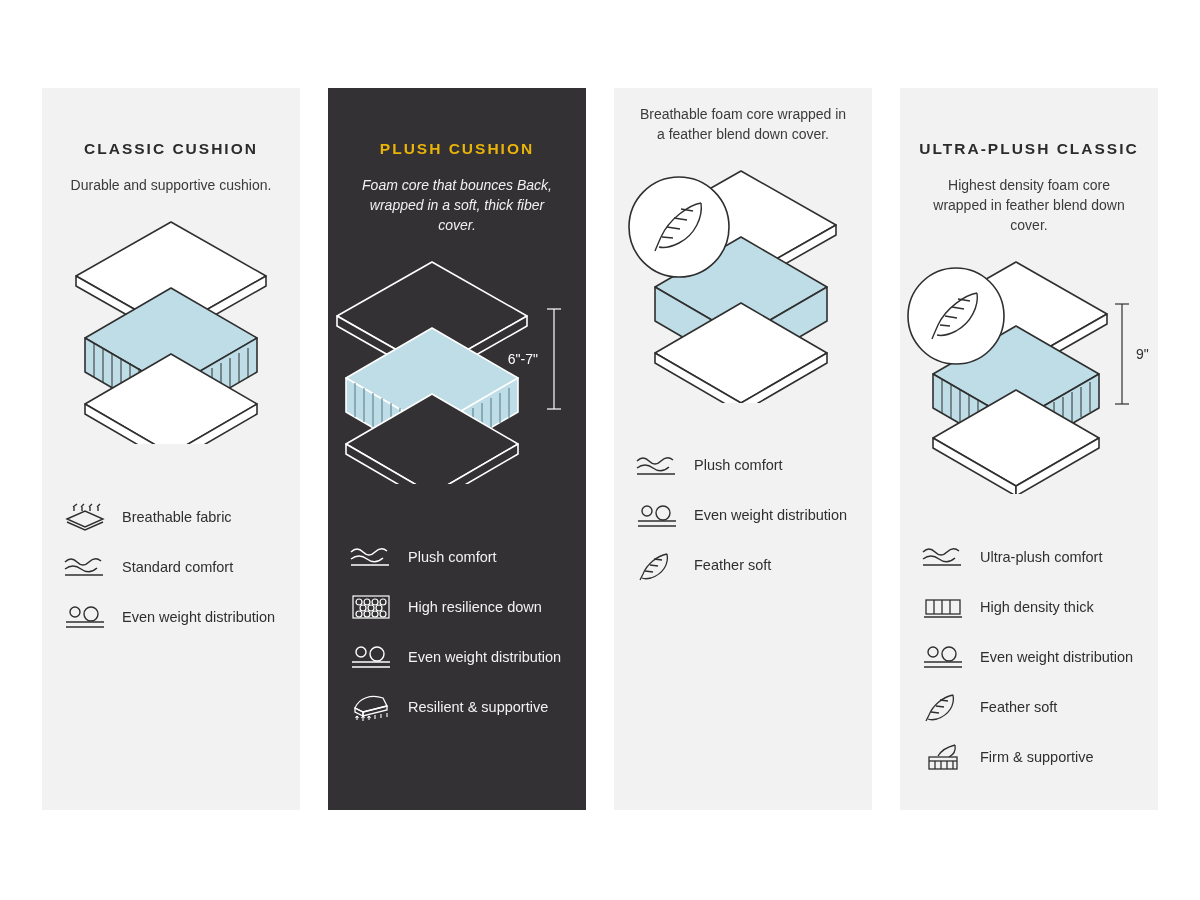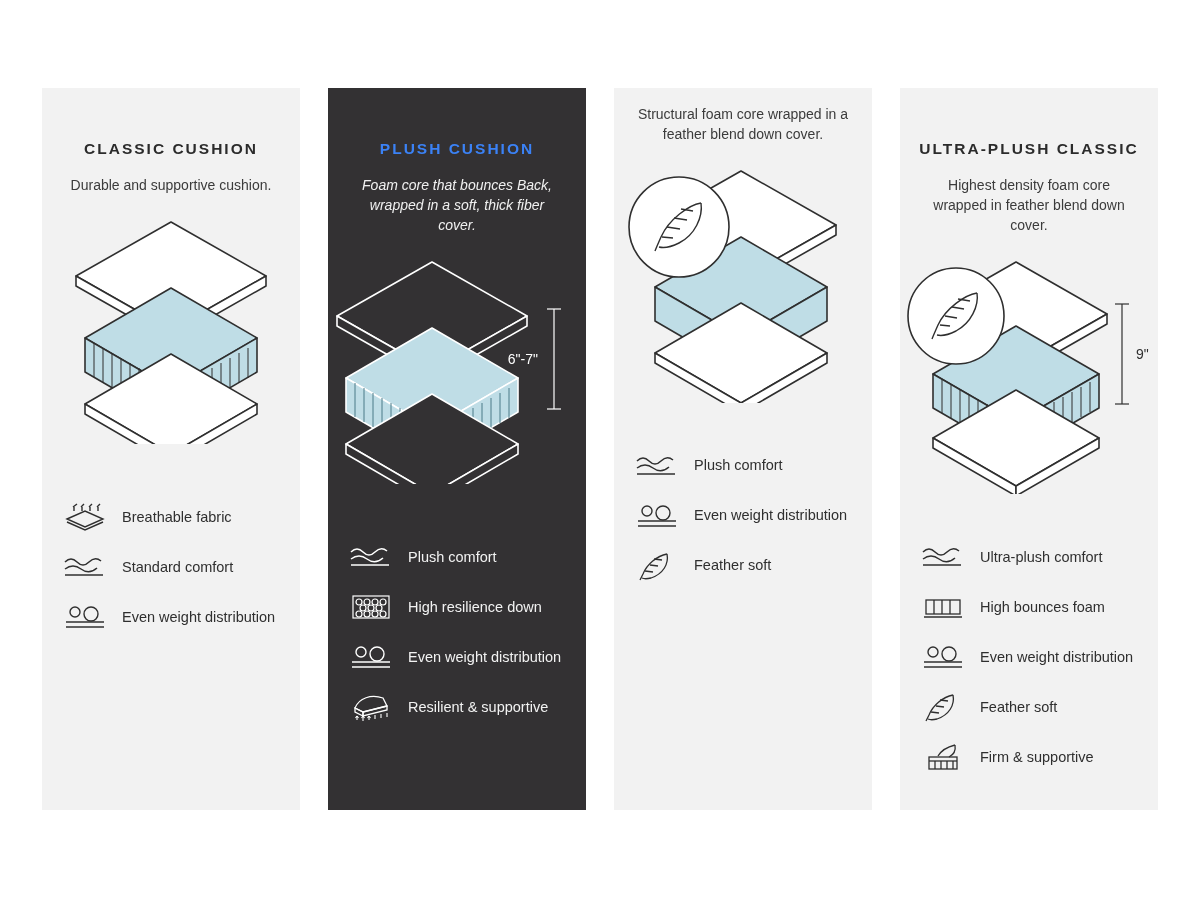--- a/index.html
+++ b/index.html
@@ -30,21 +30,21 @@
   .card.dark { background: #333133; }
   .card-title {
     text-align: center;
     font-size: 15.5px;
     font-weight: bold;
     letter-spacing: 2.0px;
     color: #2b2b2b;
     margin: 50px 18px 0 18px;
     line-height: 1.38;
   }
-  .card.dark .card-title { color: #3b82f6; }
+  .card.dark .card-title { color: #eab308; }
   .card-desc {
     text-align: center;
     font-size: 14px;
     color: #3b3b3b;
     line-height: 1.42;
     margin: 17px 22px 0 22px;
     font-weight: 400;
   }
   .card.dark .card-desc { color: #f0f0f0; font-style: italic; }
 
@@ -263,21 +263,21 @@
               <path d="M8 24 l-1.5 2 M8 24 l1.5 2 M14 24 l-1.5 2 M14 24 l1.5 2 M20 24 l-1.5 2 M20 24 l1.5 2"></path>
             </g>
           </svg>
         </span>
         <span class="f-label">Resilient &amp; supportive</span>
       </div>
     </div>
   </div>
 
   <div class="card">
-    <div class="card-desc">Structural foam core wrapped in a feather blend down cover.</div>
+    <div class="card-desc">Breathable foam core wrapped in a feather blend down cover.</div>
 
     <div class="illus">
       <svg width="240" height="240" viewBox="0 0 240 240">
         <g fill="none" stroke="#2f2f2f" stroke-width="1.6" stroke-linejoin="round">
           <polygon points="118,8 213,62 118,116 23,62" fill="#ffffff"></polygon>
           <polygon points="23,62 118,116 118,126 23,72" fill="#ffffff"></polygon>
           <polygon points="213,62 118,116 118,126 213,72" fill="#ffffff"></polygon>
 
           <polygon points="118,74 204,124 118,174 32,124" fill="#bfdde6"></polygon>
           <polygon points="32,124 118,174 118,208 32,158" fill="#bfdde6"></polygon>
@@ -398,21 +398,21 @@
       <div class="feature">
         <span class="f-icon">
           <svg width="44" height="28" viewBox="0 0 44 28" fill="none" stroke="#2f2f2f" stroke-width="1.3">
             <rect x="5" y="7" width="34" height="14"></rect>
             <line x1="13" y1="7" x2="13" y2="21"></line>
               <line x1="21" y1="7" x2="21" y2="21"></line>
               <line x1="29" y1="7" x2="29" y2="21"></line>
             <line x1="3" y1="24" x2="41" y2="24"></line>
           </svg>
         </span>
-        <span class="f-label">High bounces foam</span>
+        <span class="f-label">High density thick</span>
       </div>
       <div class="feature">
         <span class="f-icon">
           <svg width="44" height="28" viewBox="0 0 44 28" fill="none" stroke="#2f2f2f" stroke-width="1.4">
             <circle cx="12" cy="9" r="5"></circle>
               <circle cx="28" cy="11" r="7"></circle>
             <line x1="3" y1="19" x2="41" y2="19"></line>
               <line x1="3" y1="24" x2="41" y2="24"></line>
           </svg>
         </span>

